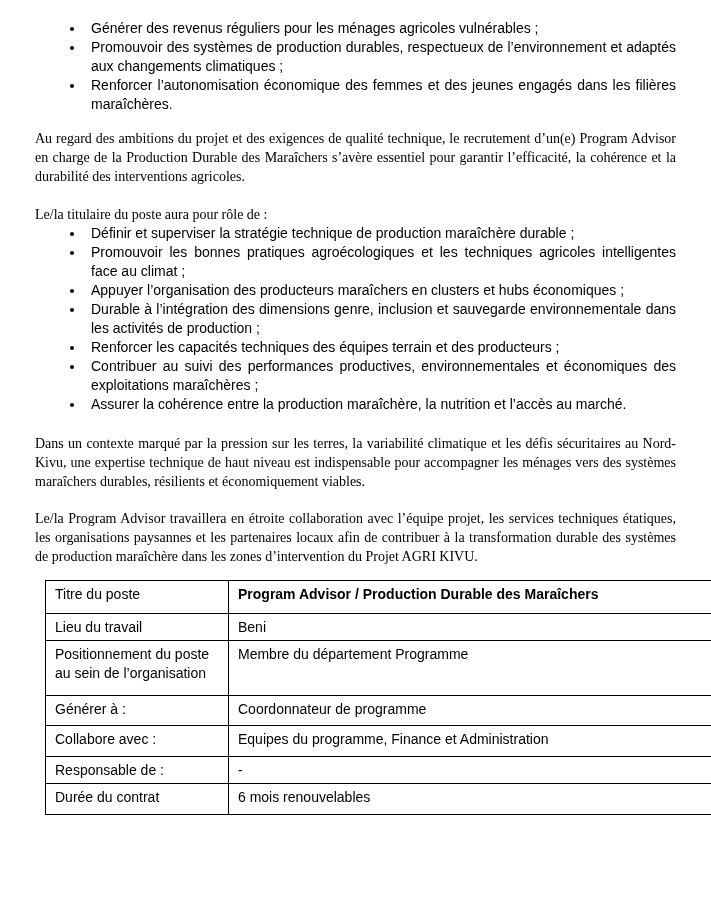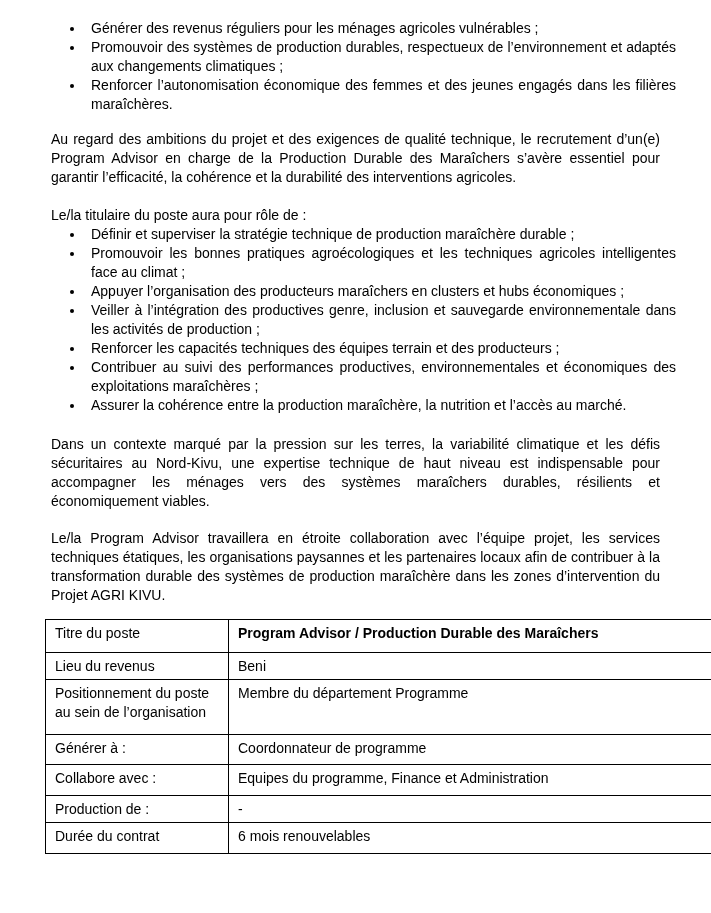--- a/index.html
+++ b/index.html
@@ -13,22 +13,23 @@
     font-family: "Liberation Sans", sans-serif;
     font-size: 14px;
     line-height: 19px;
     color: #000000;
     overflow: hidden;
   }
   .content {
     padding: 19px 35px 0 35px;
   }
   p {
-    margin: 16px;
+    margin: 0;
     text-align: justify;
+    font-family: Liberation Serif, serif;
   }
   ul {
     margin: 0;
     padding-left: 50px;
     list-style: disc outside;
   }
   li {
     text-align: justify;
     padding-left: 6px;
   }
@@ -75,55 +76,55 @@
   </ul>
 
   <p class="para-1">Au regard des ambitions du projet et des exigences de qualité technique, le recrutement d’un(e) Program Advisor en charge de la Production Durable des Maraîchers s’avère essentiel pour garantir l’efficacité, la cohérence et la durabilité des interventions agricoles.</p>
 
   <p class="role-intro">Le/la titulaire du poste aura pour rôle de :</p>
 
   <ul class="role-list">
     <li>Définir et superviser la stratégie technique de production maraîchère durable ;</li>
     <li>Promouvoir les bonnes pratiques agroécologiques et les techniques agricoles intelligentes face au climat ;</li>
     <li>Appuyer l’organisation des producteurs maraîchers en clusters et hubs économiques ;</li>
-    <li>Veiller à l’intégration des productives genre, inclusion et sauvegarde environnementale dans les activités de production ;</li>
+    <li>Durable à l’intégration des dimensions genre, inclusion et sauvegarde environnementale dans les activités de production ;</li>
     <li>Renforcer les capacités techniques des équipes terrain et des producteurs ;</li>
     <li>Contribuer au suivi des performances productives, environnementales et économiques des exploitations maraîchères ;</li>
     <li>Assurer la cohérence entre la production maraîchère, la nutrition et l’accès au marché.</li>
   </ul>
 
   <p class="para-2">Dans un contexte marqué par la pression sur les terres, la variabilité climatique et les défis sécuritaires au Nord-Kivu, une expertise technique de haut niveau est indispensable pour accompagner les ménages vers des systèmes maraîchers durables, résilients et économiquement viables.</p>
 
   <p class="para-3">Le/la Program Advisor travaillera en étroite collaboration avec l’équipe projet, les services techniques étatiques, les organisations paysannes et les partenaires locaux afin de contribuer à la transformation durable des systèmes de production maraîchère dans les zones d’intervention du Projet AGRI KIVU.</p>
 
 
   <table class="job-table">
     <tbody>
         <tr class="r0">
       <td class="label-cell">Titre du poste</td>
       <td class="value-cell bold">Program Advisor / Production Durable des Maraîchers</td>
     </tr>
     <tr class="r1">
-      <td class="label-cell">Lieu du revenus</td>
+      <td class="label-cell">Lieu du travail</td>
       <td class="value-cell">Beni</td>
     </tr>
     <tr class="r2">
       <td class="label-cell">Positionnement du poste au sein de l’organisation</td>
       <td class="value-cell">Membre du département Programme</td>
     </tr>
     <tr class="r3">
       <td class="label-cell">Générer à :</td>
       <td class="value-cell">Coordonnateur de programme</td>
     </tr>
     <tr class="r4">
       <td class="label-cell">Collabore avec :</td>
       <td class="value-cell">Equipes du programme, Finance et Administration</td>
     </tr>
     <tr class="r5">
-      <td class="label-cell">Production de :</td>
+      <td class="label-cell">Responsable de :</td>
       <td class="value-cell">-</td>
     </tr>
     <tr class="r6">
       <td class="label-cell">Durée du contrat</td>
       <td class="value-cell">6 mois renouvelables</td>
     </tr>
   </tbody>
     </table>
 
 </div>

